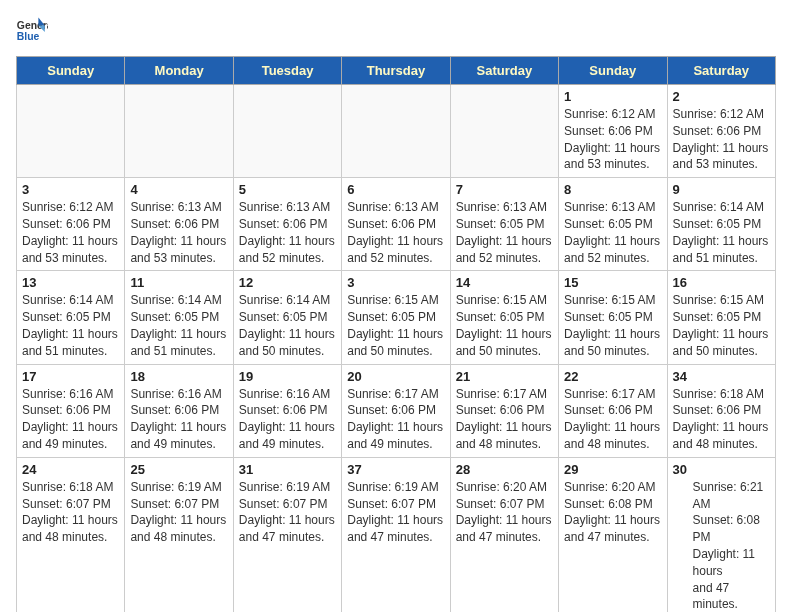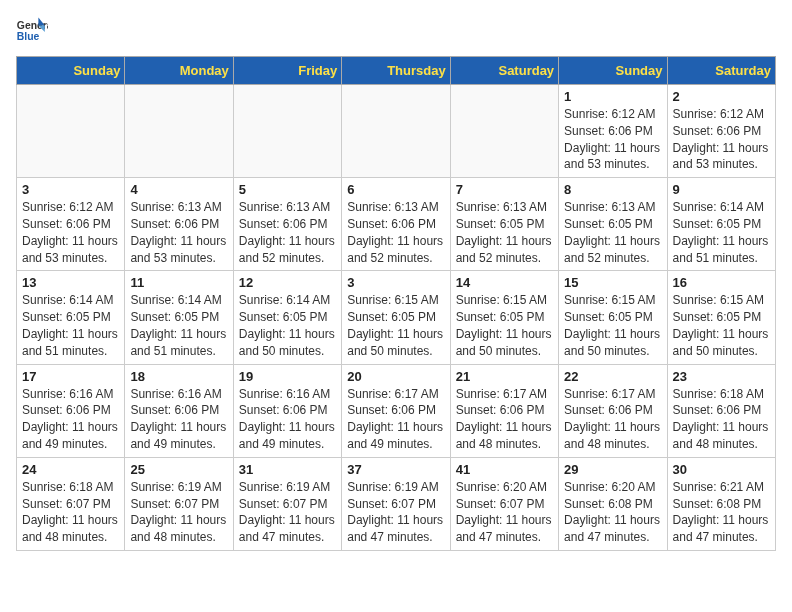--- a/index.html
+++ b/index.html
@@ -44,25 +44,25 @@
       color: #555;
       text-align: right;
     }
     .calendar {
       width: 100%;
       border-collapse: collapse;
       table-layout: fixed;
     }
     .calendar th {
       background: #2060b0;
-      color: #fde047;
+      color: #fef9c3;
       font-size: 13px;
       font-weight: bold;
       padding: 6px 4px;
-      text-align: right;
+      text-align: center;
       border: 1px solid #aaa;
     }
     .calendar td {
       border: 1px solid #ccc;
       vertical-align: top;
       padding: 4px 5px;
       font-size: 10.5px;
       color: #333;
       height: 80px;
       background: #fff;
@@ -100,21 +100,21 @@
       <div class="month-title"></div>
       <div class="location-subtitle"></div>
     </div>
   </div>
 
   <table class="calendar">
     <thead>
       <tr>
       <th>Sunday</th>
           <th>Monday</th>
-          <th>Friday</th>
+          <th>Tuesday</th>
           <th>Thursday</th>
           <th>Saturday</th>
           <th>Sunday</th>
           <th>Saturday</th>
         </tr>
     </thead>
     <tbody id="calendar-body">
     <tr>
           <td class="empty"></td>
           <td class="empty"></td>
@@ -275,21 +275,21 @@
 and 48 minutes.</div>
           </td>
           <td>
             <span class="day-num">22</span>
             <div class="day-info" style="white-space: pre-line;">Sunrise: 6:17 AM
 Sunset: 6:06 PM
 Daylight: 11 hours
 and 48 minutes.</div>
           </td>
           <td>
-            <span class="day-num">23</span>
+            <span class="day-num">34</span>
             <div class="day-info" style="white-space: pre-line;">Sunrise: 6:18 AM
 Sunset: 6:06 PM
 Daylight: 11 hours
 and 48 minutes.</div>
           </td>
         </tr>
         <tr>
           <td>
             <span class="day-num">24</span>
             <div class="day-info" style="white-space: pre-line;">Sunrise: 6:18 AM
@@ -312,36 +312,36 @@
 and 47 minutes.</div>
           </td>
           <td>
             <span class="day-num">37</span>
             <div class="day-info" style="white-space: pre-line;">Sunrise: 6:19 AM
 Sunset: 6:07 PM
 Daylight: 11 hours
 and 47 minutes.</div>
           </td>
           <td>
-            <span class="day-num">41</span>
+            <span class="day-num">28</span>
             <div class="day-info" style="white-space: pre-line;">Sunrise: 6:20 AM
 Sunset: 6:07 PM
 Daylight: 11 hours
 and 47 minutes.</div>
           </td>
           <td>
             <span class="day-num">29</span>
             <div class="day-info" style="white-space: pre-line;">Sunrise: 6:20 AM
 Sunset: 6:08 PM
 Daylight: 11 hours
 and 47 minutes.</div>
           </td>
           <td>
             <span class="day-num">30</span>
-            <div class="day-info" style="white-space: pre-line;">Sunrise: 6:21 AM
+            <div class="day-info" style="white-space: pre-line; margin-left: 20px;">Sunrise: 6:21 AM
 Sunset: 6:08 PM
 Daylight: 11 hours
 and 47 minutes.</div>
           </td>
         </tr>
       </tbody>
   </table>
 </div>
 
 </body></html>

